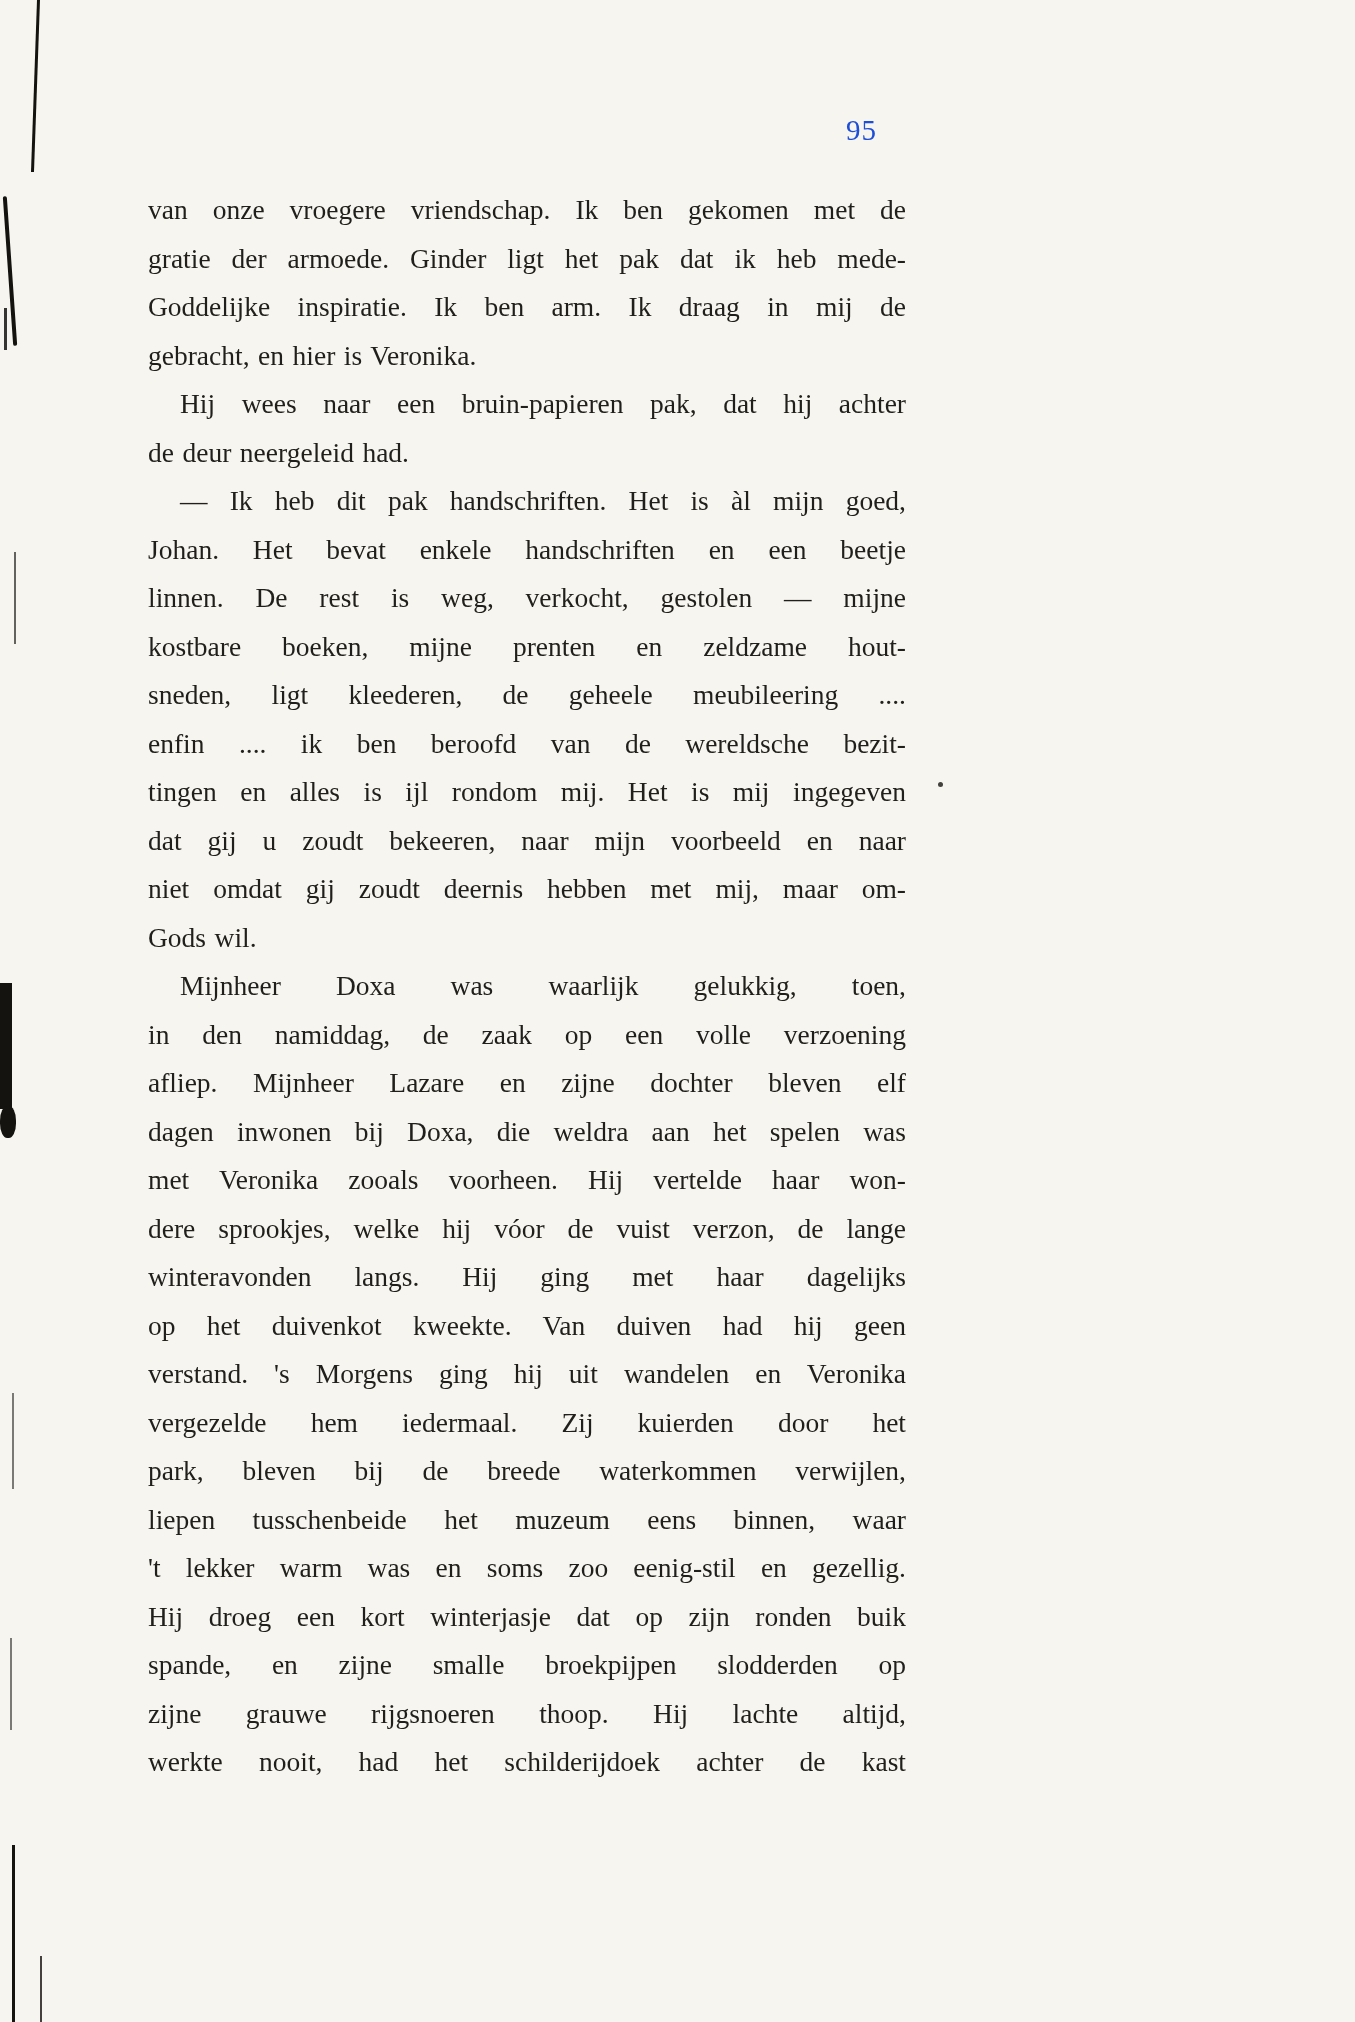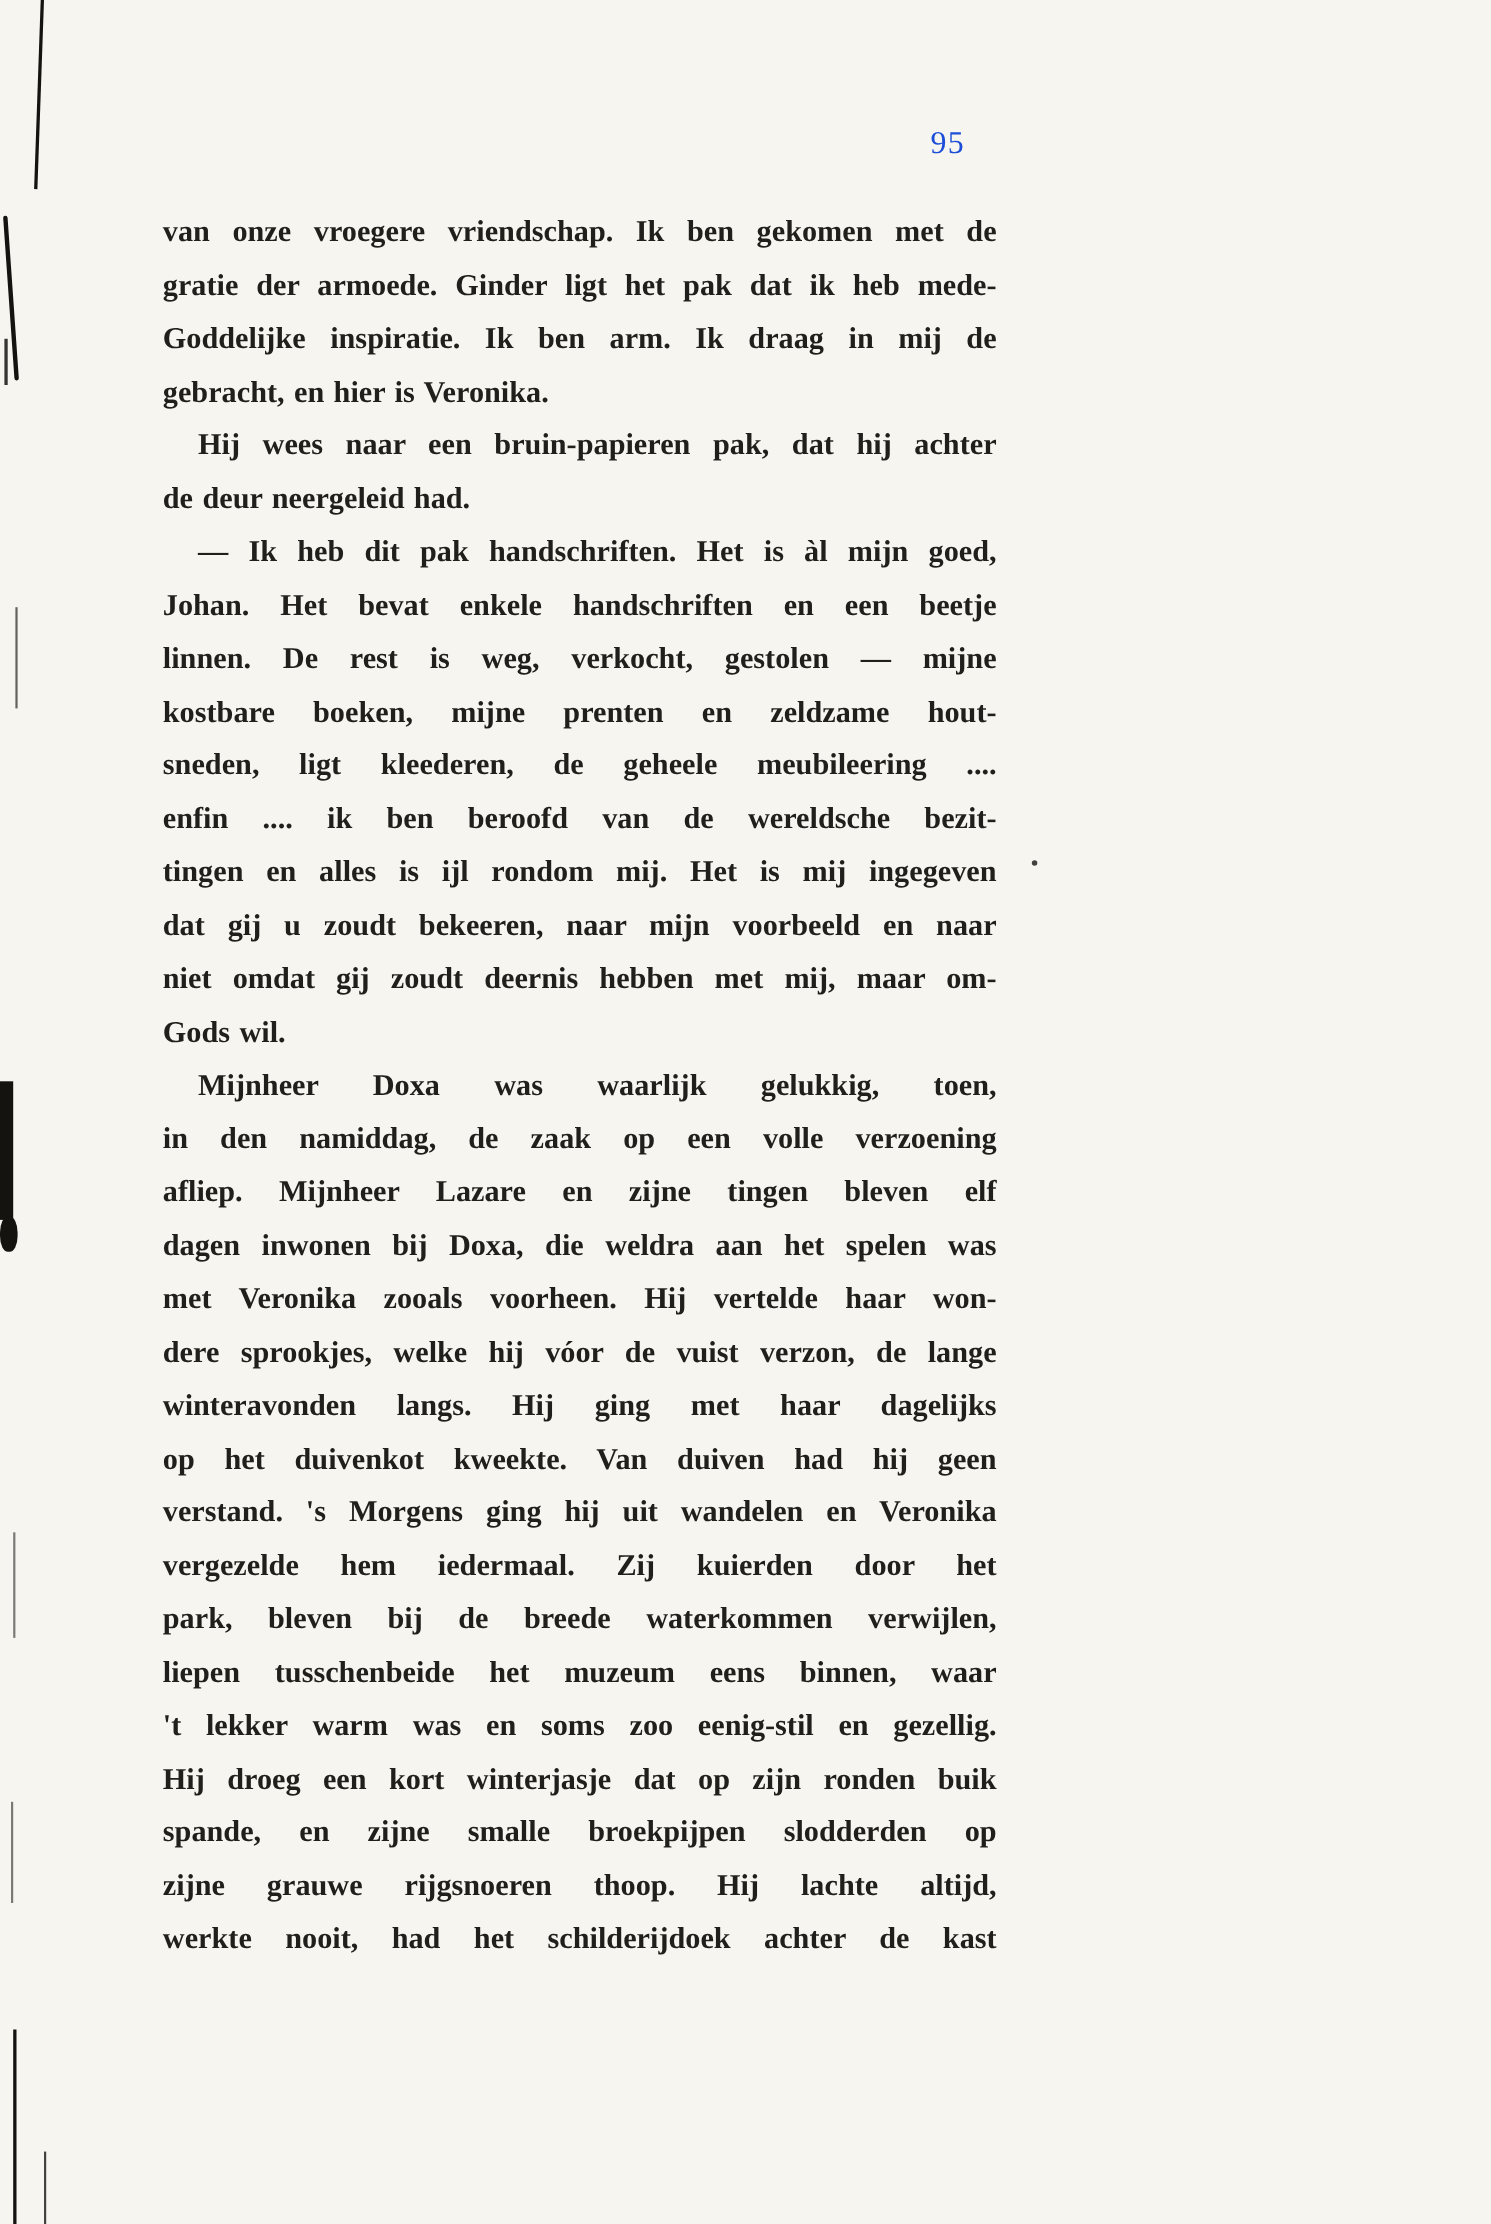--- a/index.html
+++ b/index.html
@@ -28,21 +28,20 @@
     font-size: 27.5px;
     color: #211f1b;
   }
   .line {
     height: 48.5px;
     line-height: 48.5px;
     white-space: normal;
     overflow: visible;
     text-align: left;
     word-spacing: 0.06em;
-    font-weight: bold;
   }
   .line.just {
     text-align: justify;
     text-align-last: justify;
   }
   .line.indent { padding-left: 32px; }
   .artifact {
     position: absolute;
     background: #151310;
   }
@@ -77,21 +76,21 @@
       <div class="line just">linnen. De rest is weg, verkocht, gestolen — mijne</div>
       <div class="line just">kostbare boeken, mijne prenten en zeldzame hout-</div>
       <div class="line just">sneden, ligt kleederen, de geheele meubileering ....</div>
       <div class="line just">enfin .... ik ben beroofd van de wereldsche bezit-</div>
       <div class="line just">tingen en alles is ijl rondom mij. Het is mij ingegeven</div>
       <div class="line just">dat gij u zoudt bekeeren, naar mijn voorbeeld en naar</div>
       <div class="line just">niet omdat gij zoudt deernis hebben met mij, maar om-</div>
       <div class="line">Gods wil.</div>
       <div class="line just indent">Mijnheer Doxa was waarlijk gelukkig, toen,</div>
       <div class="line just">in den namiddag, de zaak op een volle verzoening</div>
-      <div class="line just">afliep. Mijnheer Lazare en zijne tingen bleven elf</div>
+      <div class="line just">afliep. Mijnheer Lazare en zijne dochter bleven elf</div>
       <div class="line just">dagen inwonen bij Doxa, die weldra aan het spelen was</div>
       <div class="line just">met Veronika zooals voorheen. Hij vertelde haar won-</div>
       <div class="line just">dere sprookjes, welke hij vóor de vuist verzon, de lange</div>
       <div class="line just">winteravonden langs. Hij ging met haar dagelijks</div>
       <div class="line just">op het duivenkot kweekte. Van duiven had hij geen</div>
       <div class="line just">verstand. 's Morgens ging hij uit wandelen en Veronika</div>
       <div class="line just">vergezelde hem iedermaal. Zij kuierden door het</div>
       <div class="line just">park, bleven bij de breede waterkommen verwijlen,</div>
       <div class="line just">liepen tusschenbeide het muzeum eens binnen, waar</div>
       <div class="line just">'t lekker warm was en soms zoo eenig-stil en gezellig.</div>

